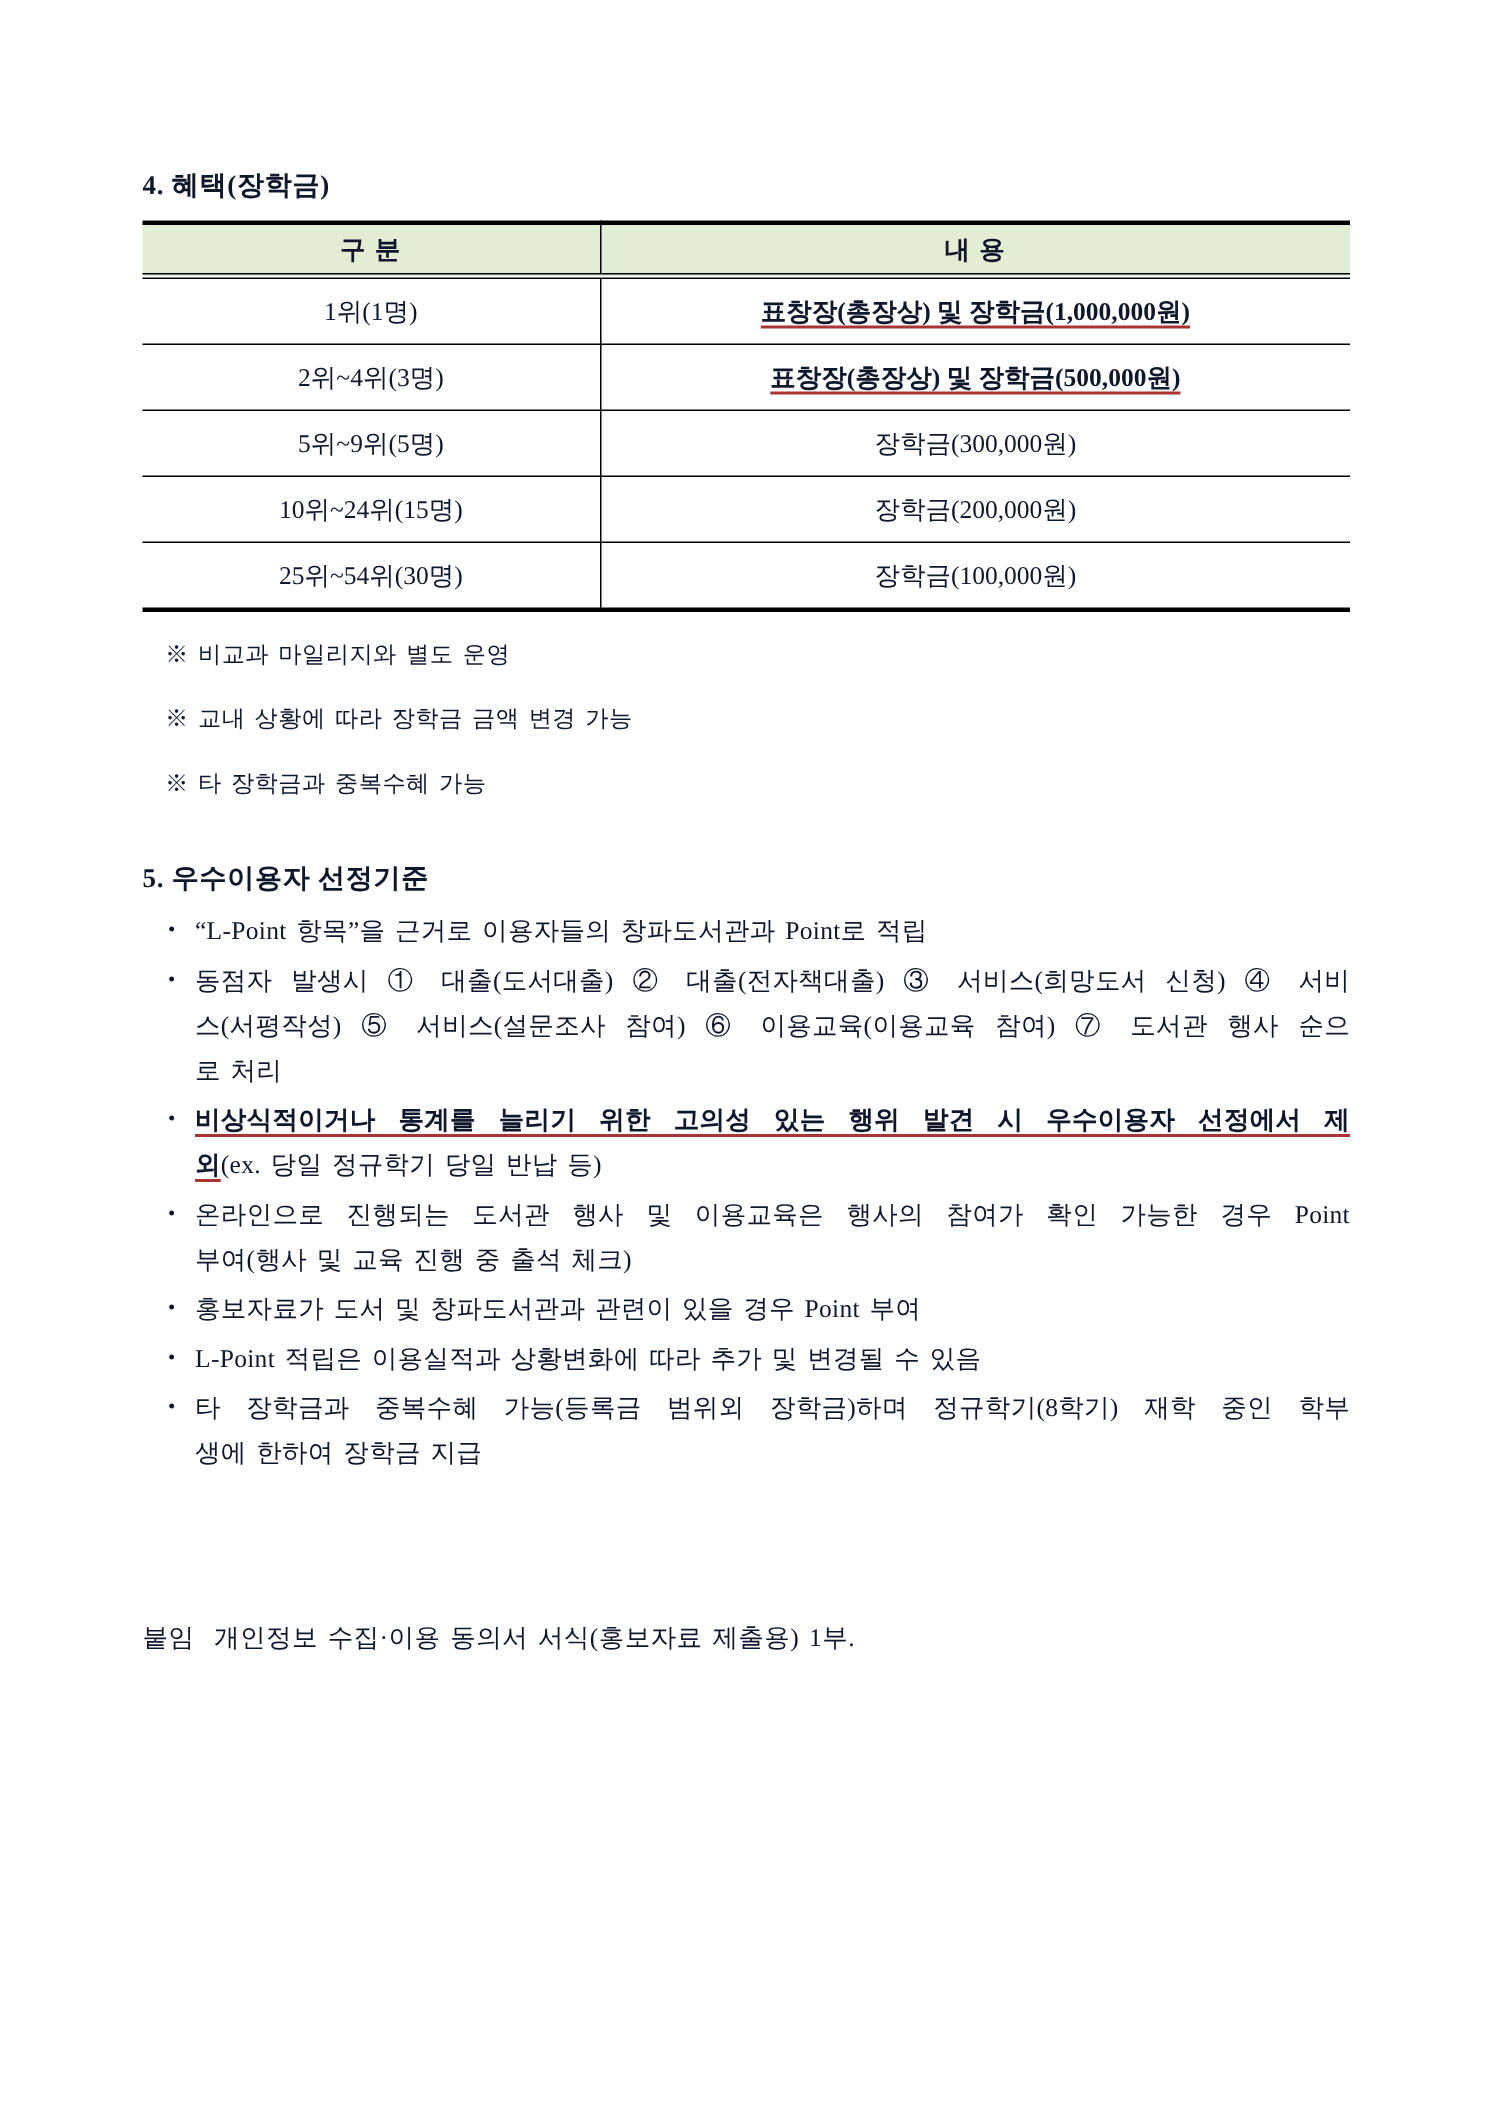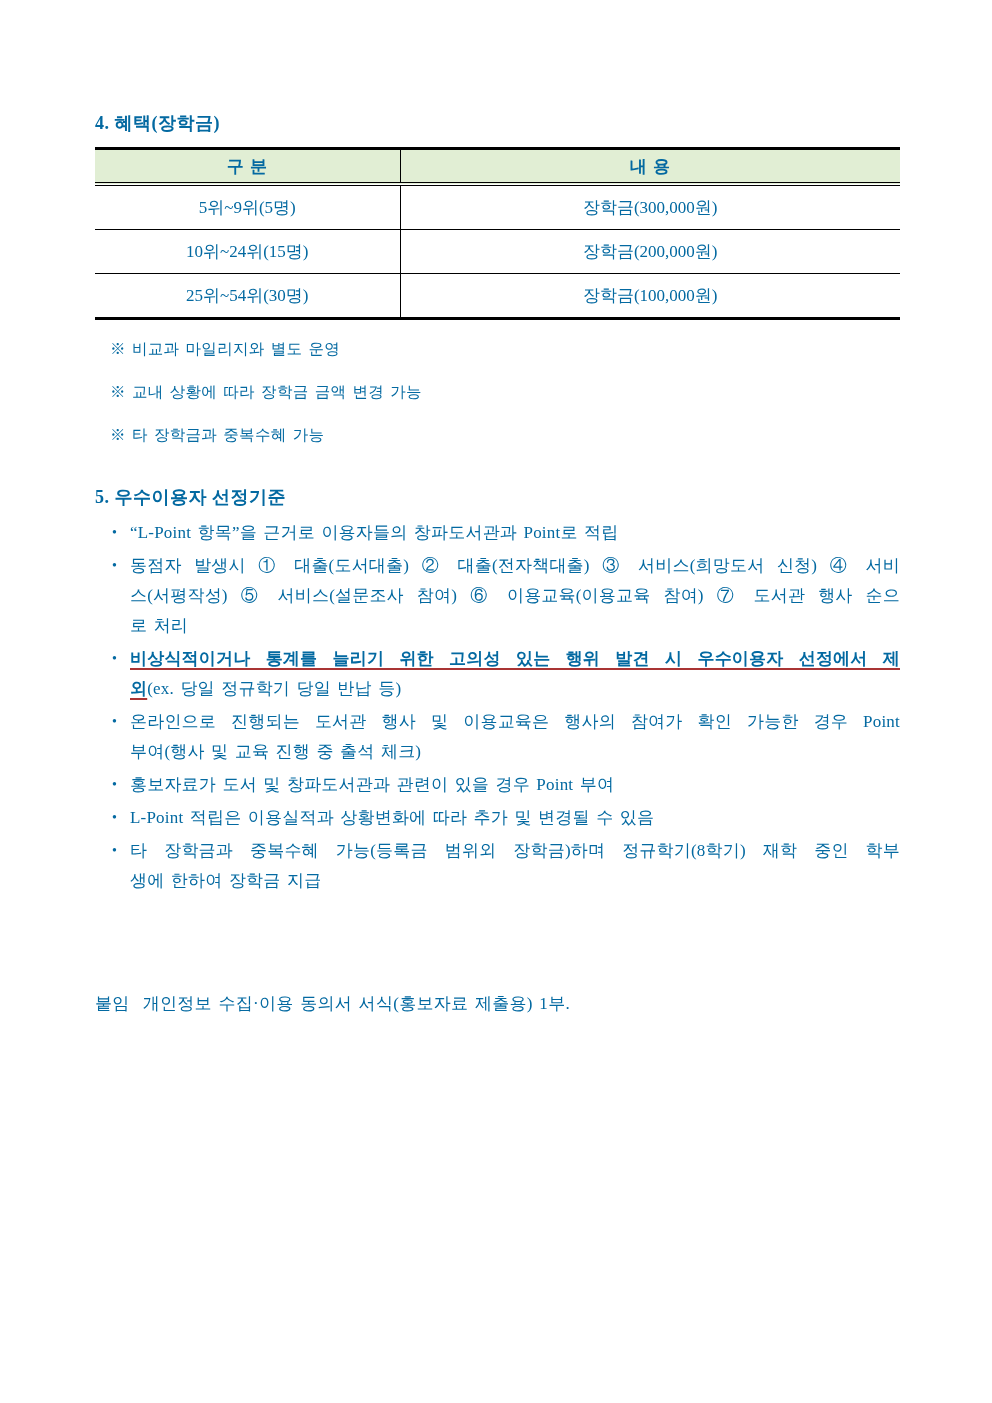--- a/index.html
+++ b/index.html
@@ -3,21 +3,21 @@
 <meta charset="utf-8">
 <style>
   html, body { margin: 0; padding: 0; background: #ffffff; }
   .page {
     position: relative;
     width: 992px;
     height: 1403px;
     background: #fff;
     overflow: hidden;
     font-family: "Liberation Serif", "DejaVu Serif", serif;
-    color: #0369a1;
+    color: #0f172a;
     box-sizing: border-box;
   }
   .content {
     padding: 112px 92px 0 95px;
     box-sizing: border-box;
   }
   .sec-heading {
     font-size: 18px;
     font-weight: bold;
     letter-spacing: 0.5px;
@@ -118,21 +118,29 @@
           <col style="width:305px">
           <col style="width:500px">
         </colgroup>
       <thead>
         <tr>
             <th>구 분</th>
             <th>내 용</th>
           </tr>
       </thead>
       <tbody>
-
+  <tr>
+    <td class="rank">1위(1명)</td>
+    <td class="content-cell"><span class="emph">표창장(총장상) 및 장학금(1,000,000원)</span></td>
+  </tr>
+
+  <tr>
+    <td class="rank">2위~4위(3명)</td>
+    <td class="content-cell"><span class="emph">표창장(총장상) 및 장학금(500,000원)</span></td>
+  </tr>
 
   <tr>
     <td class="rank">5위~9위(5명)</td>
     <td class="content-cell"><span>장학금(300,000원)</span></td>
   </tr>
 
   <tr>
     <td class="rank">10위~24위(15명)</td>
     <td class="content-cell"><span>장학금(200,000원)</span></td>
   </tr>

